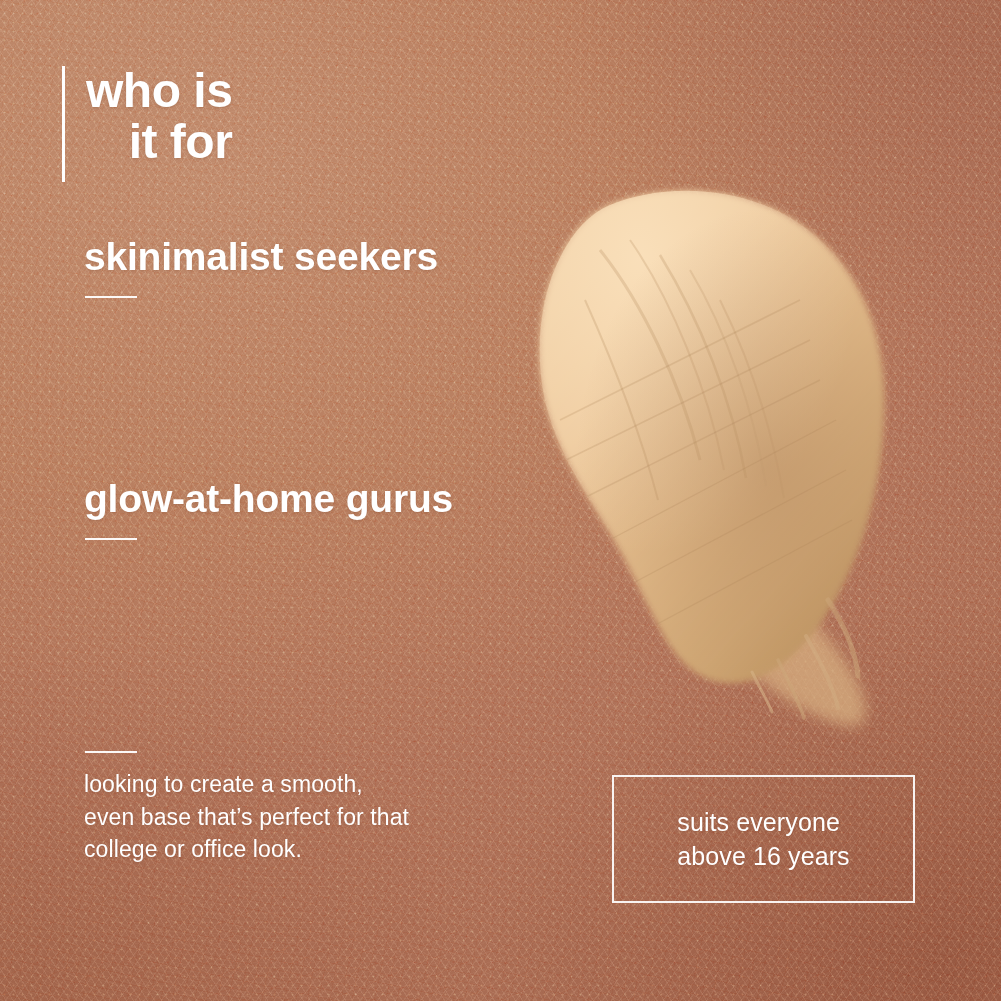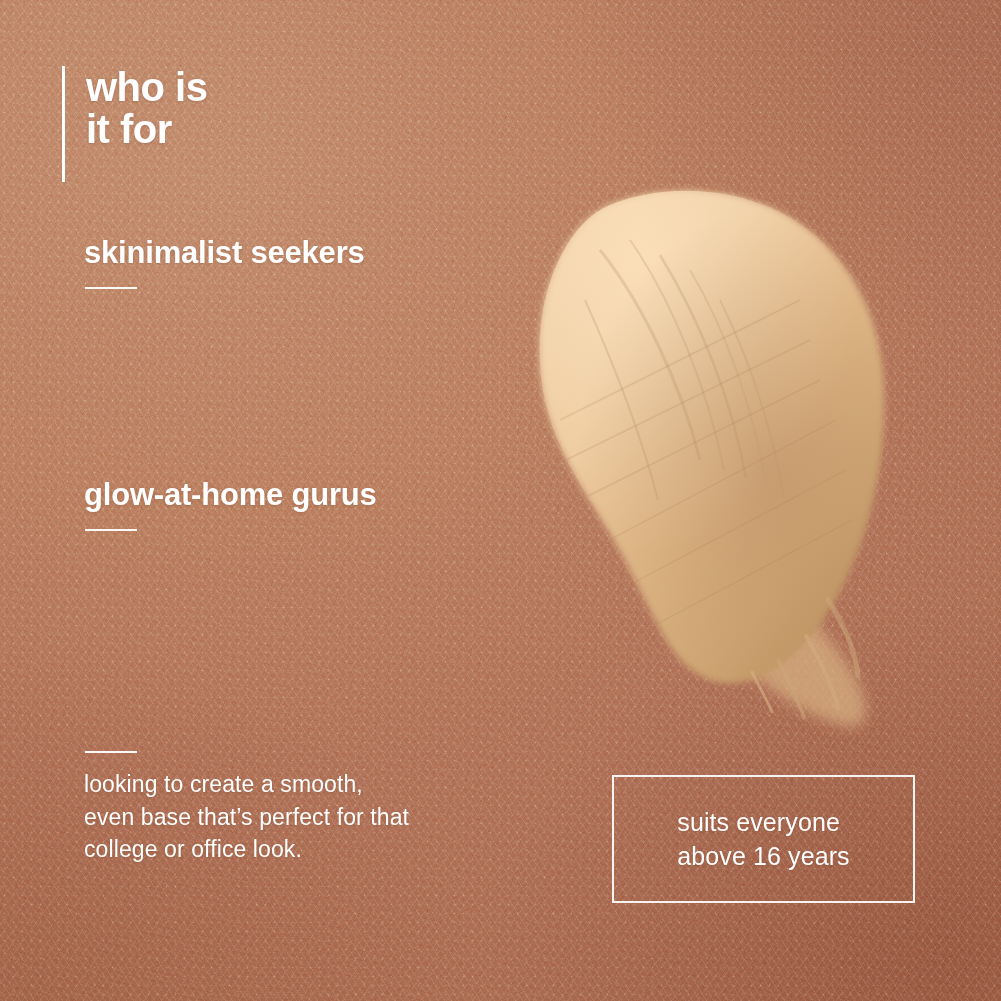--- a/index.html
+++ b/index.html
@@ -95,35 +95,36 @@
   }
   .title-bar {
     width: 3px;
     background: #ffffff;
     margin-right: 21px;
     align-self: stretch;
     min-height: 116px;
   }
   .title-text {
     color: #ffffff;
-    font-size: 40px;
+    font-size: 48px;
     font-weight: 700;
     line-height: 1.06;
     letter-spacing: -0.5px;
     white-space: pre-line;
     text-shadow: 0 1px 3px rgba(110,58,36,0.25);
+    text-align: right;
   }
 
   .section {
     position: absolute;
     left: 84px;
   }
   .section-title {
     color: #ffffff;
-    font-size: 31px;
+    font-size: 39px;
     font-weight: 700;
     line-height: 1.1;
     letter-spacing: -0.2px;
     margin: 0;
     text-shadow: 0 1px 3px rgba(110,58,36,0.25);
   }
   .section-rule {
     width: 52px;
     height: 2px;
     background: #ffffff;

